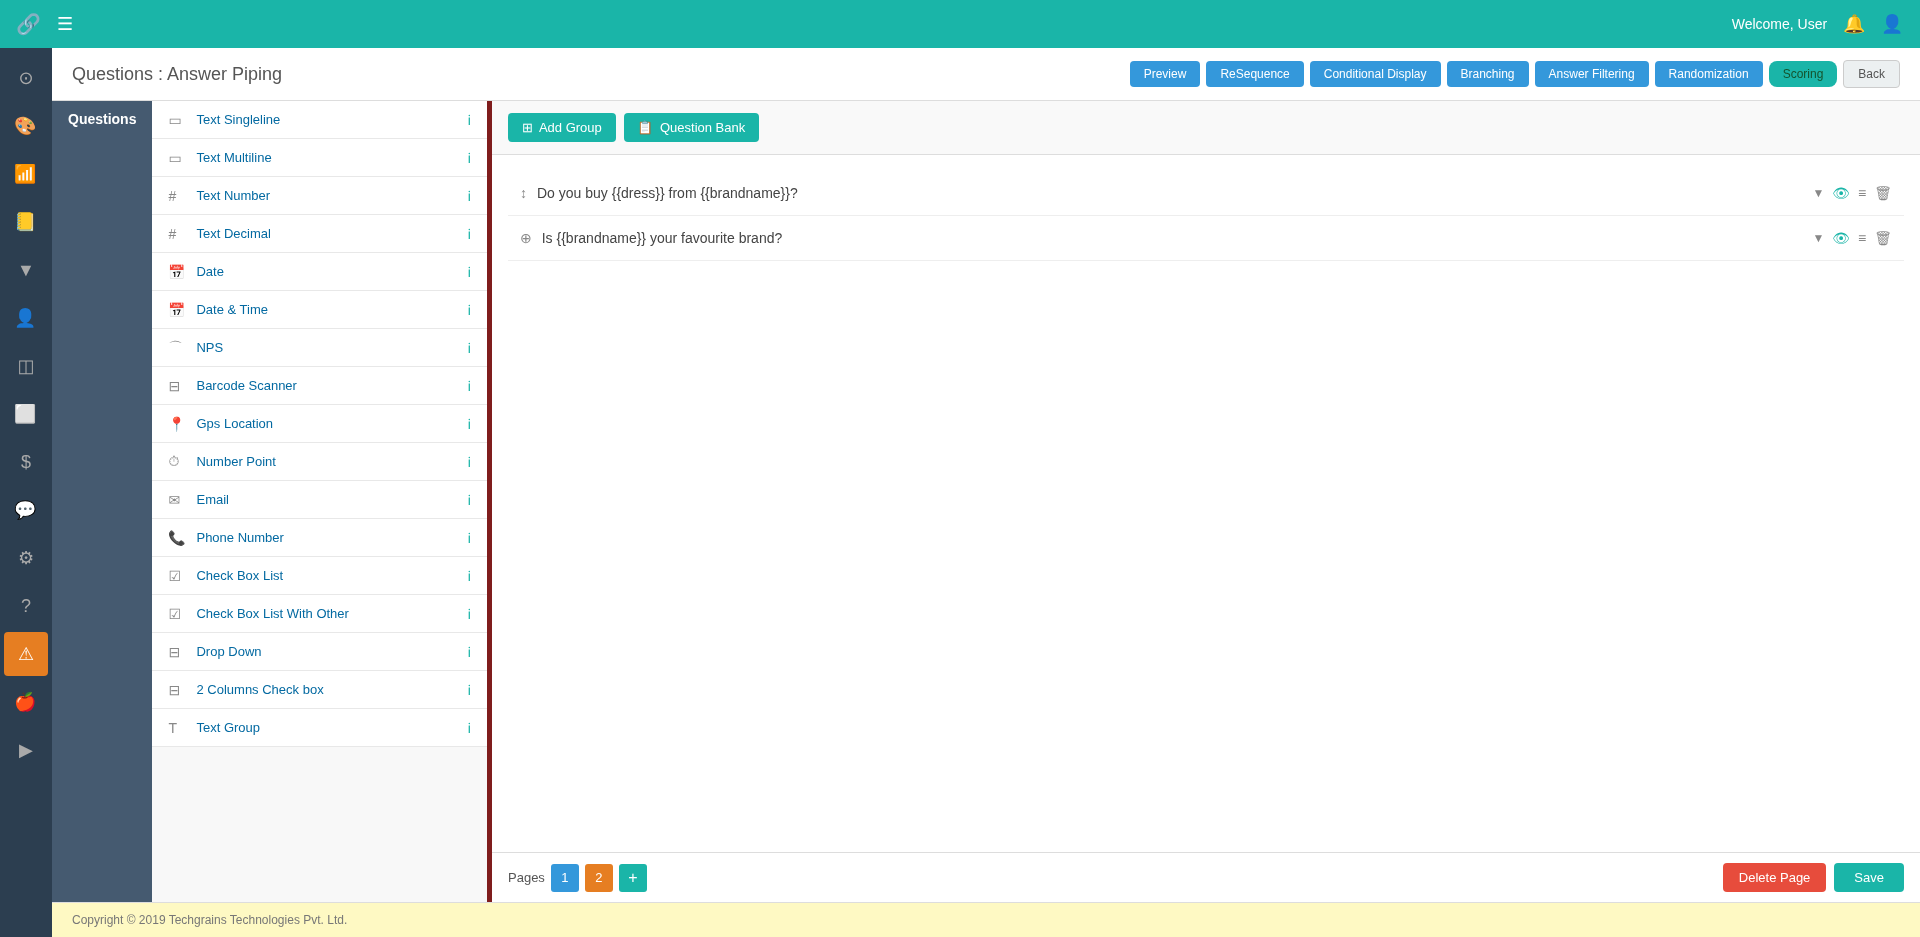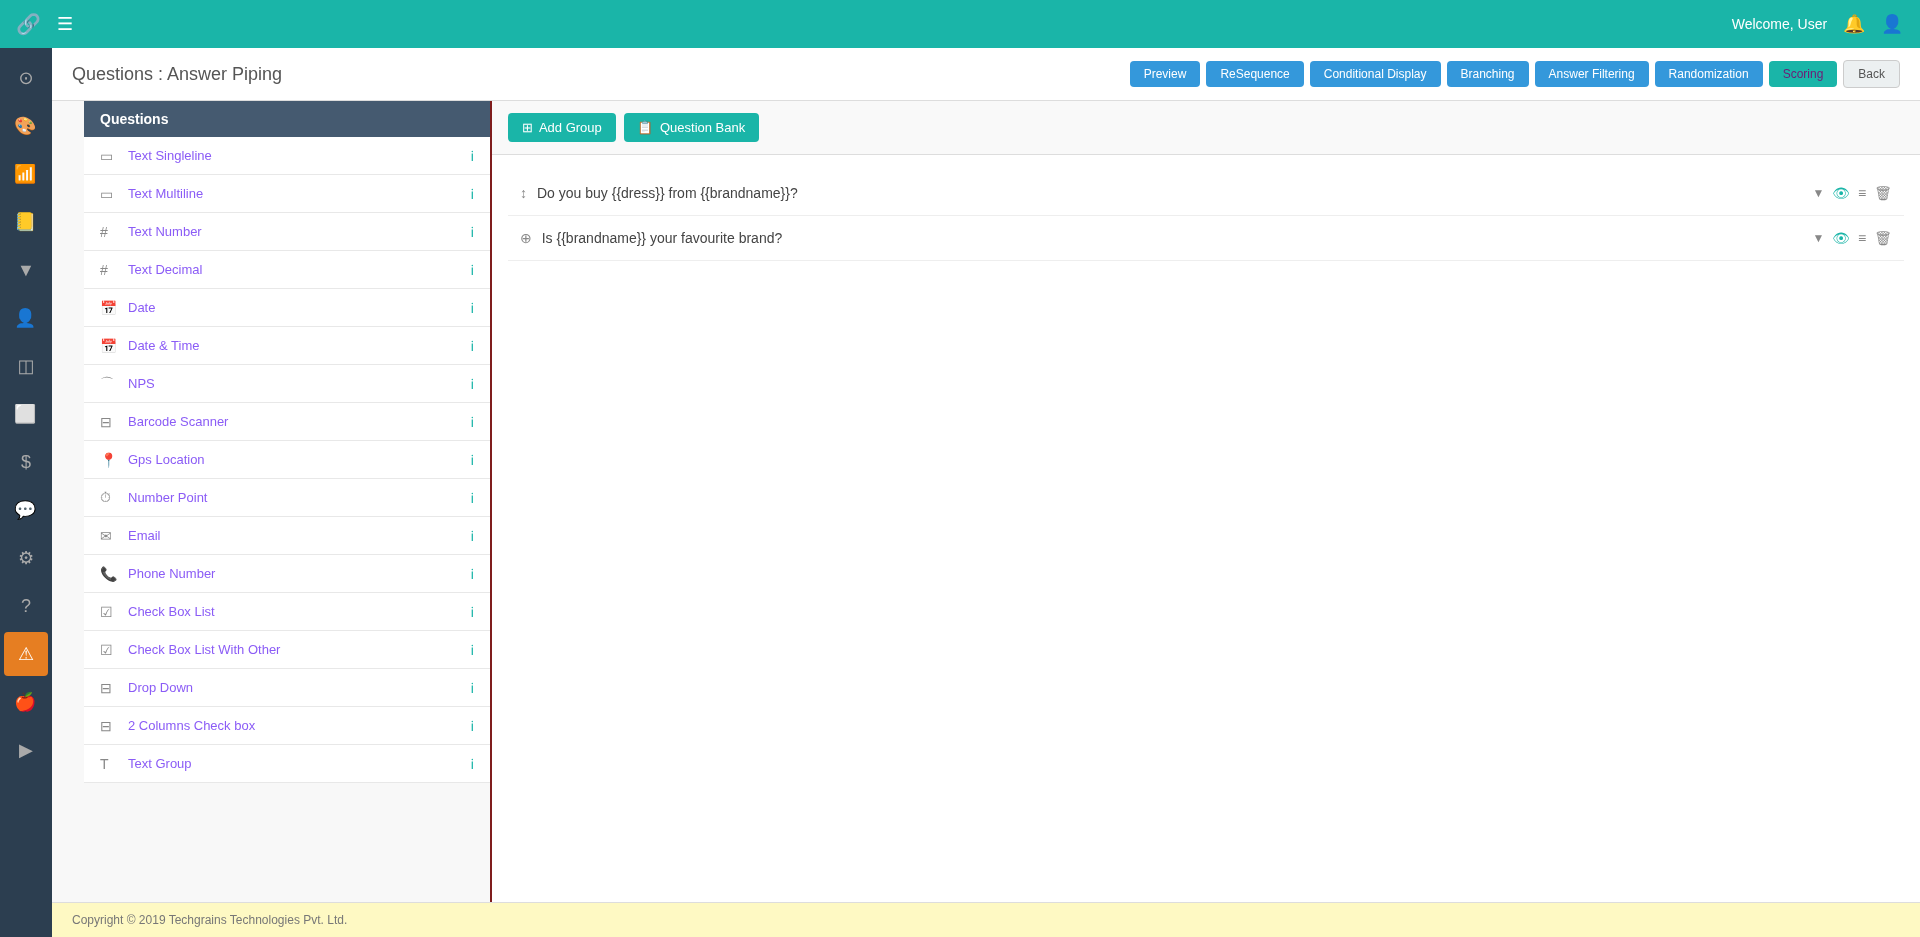--- a/index.html
+++ b/index.html
@@ -64,36 +64,35 @@
     .header-buttons { display: flex; gap: 6px; align-items: center; }
     .header-btn {
       padding: 6px 14px;
       border: none;
       border-radius: 4px;
       cursor: pointer;
       font-size: 12px;
       font-weight: 500;
     }
     .btn-blue { background: #3498db; color: white; }
-    .btn-teal { background: #1ab5a8; color: #701a75; }
+    .btn-teal { background: #1ab5a8; color: #14532d; border-radius: 8px; }
     .back-btn { background: #ecf0f1; color: #555; border: 1px solid #ccc; padding: 6px 14px; border-radius: 4px; cursor: pointer; font-size: 12px; }
 
     
     .main-content { display: flex; flex: 1; overflow: hidden; }
 
     
     .questions-panel {
       width: 440px;
       background: #f8f8f8;
-      border-right: 2px solid #7f1d1d;
-      display: flex;
-      flex-direction: column;
+      border-right: 5px solid #7f1d1d;
+      display: flex;
+      flex-direction: row;
       flex-shrink: 0;
       overflow: hidden;
-      padding-left: 32px;
     }
     .questions-panel-header {
       background: #455a70;
       color: white;
       padding: 10px 16px;
       font-size: 14px;
       font-weight: 600;
     }
     .questions-tabs { display: flex; }
     .q-tab {
@@ -110,21 +109,21 @@
     .questions-list { overflow-y: auto; flex: 1; }
     .question-item {
       display: flex;
       align-items: center;
       padding: 9px 16px;
       border-bottom: 1px solid #e8e8e8;
       background: white;
       cursor: pointer;
     }
     .q-icon { color: #888; margin-right: 10px; font-size: 14px; width: 18px; flex-shrink: 0; }
-    .q-label { flex: 1; color: #8b5cf6; font-size: 13px; }
+    .q-label { flex: 1; color: #0369a1; font-size: 13px; }
     .q-info { color: #1ab5a8; font-size: 14px; cursor: pointer; }
 
     
     .survey-builder {
       flex: 1;
       display: flex;
       flex-direction: column;
       overflow: hidden;
       background: white;
     }
@@ -401,20 +400,32 @@
             <span class="sq-text">Is {{brandname}} your favourite brand?</span>
             <div class="sq-actions">
               <span class="chevron-down">▼</span>
               <button class="sq-action-btn teal">👁</button>
               <button class="sq-action-btn">≡</button>
               <button class="sq-action-btn">🗑</button>
             </div>
           </div>
         </div>
 
+        <div class="pages-bar">
+          <div class="pages-left">
+            <span class="pages-label">Pages</span>
+            <button class="page-num-btn normal">1</button>
+            <button class="page-num-btn active">2</button>
+            <button class="page-num-btn add">+</button>
+          </div>
+          <div class="pages-right">
+            <button class="delete-page-btn">Delete Page</button>
+            <button class="save-btn">Save</button>
+          </div>
+        </div>
       </div>
 
     </div>
 
     <div class="footer">
       <span>Copyright © 2019 Techgrains Technologies Pvt. Ltd.</span>
     </div>
 
   </div>
 

